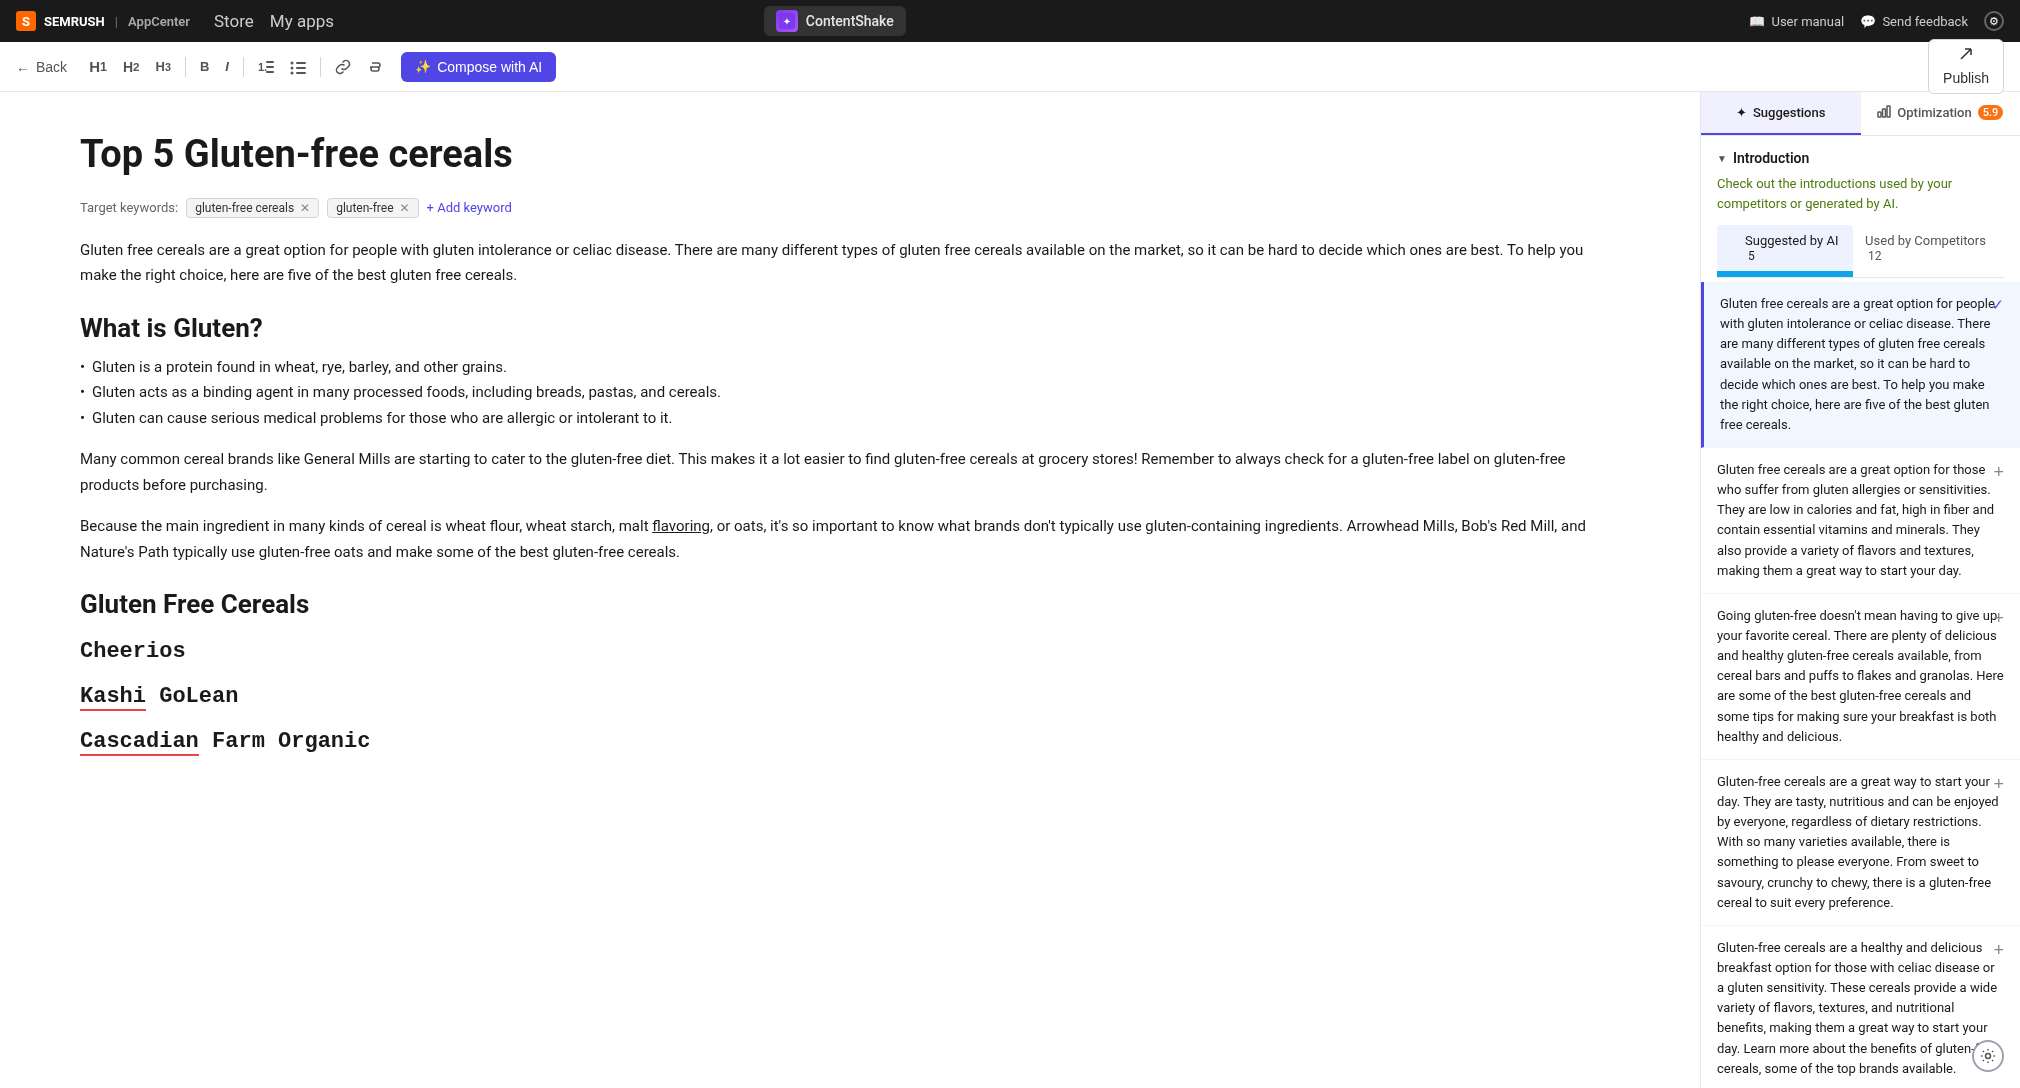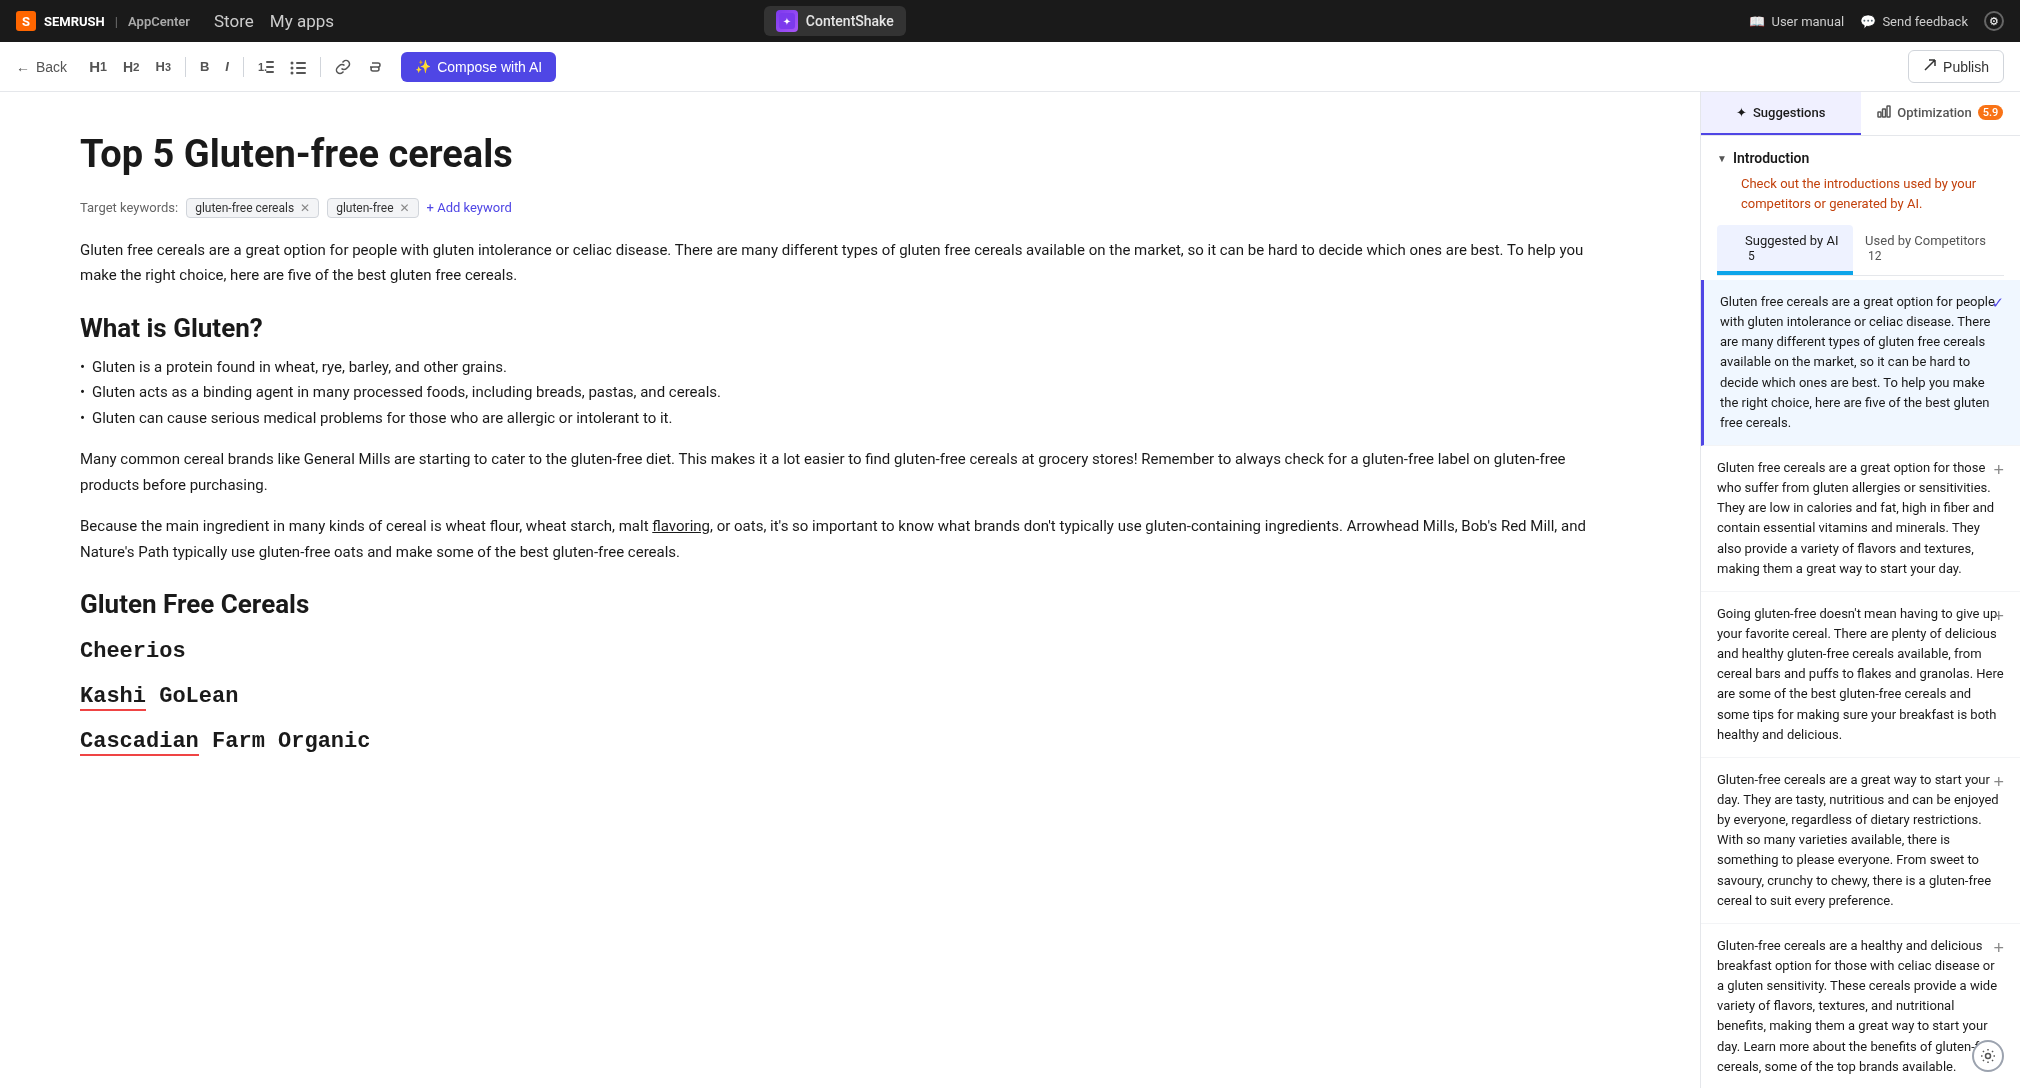--- a/index.html
+++ b/index.html
@@ -25,21 +25,21 @@
       display: flex; align-items: center; background: #fff; border-bottom: 1px solid #e5e7eb;
       height: 50px; padding: 0 16px; gap: 4px; flex-shrink: 0;
     }
     .toolbar-btn { display: flex; align-items: center; justify-content: center; padding: 4px 6px; border: none; background: transparent; cursor: pointer; color: #555; font-size: 13px; font-weight: 600; border-radius: 3px; }
     .toolbar-btn.h1 { font-size: 15px; font-weight: 700; }
     .toolbar-btn.h2 { font-size: 14px; font-weight: 700; }
     .toolbar-btn.h3 { font-size: 13px; font-weight: 700; }
     .toolbar-sep { width: 1px; height: 20px; background: #d1d5db; margin: 0 4px; }
     .toolbar-compose { display: flex; align-items: center; gap: 6px; background: #4f46e5; color: #fff; border: none; border-radius: 6px; padding: 7px 14px; cursor: pointer; font-size: 14px; font-weight: 500; margin-left: 8px; }
     .toolbar-spacer { flex: 1; }
-    .toolbar-publish { display: flex; align-items: center; gap: 6px; background: #fff; color: #333; border: 1px solid #d1d5db; border-radius: 6px; padding: 7px 14px; cursor: pointer; font-size: 14px; font-weight: 500; }
+    .toolbar-publish { display: flex; align-items: center; gap: 6px; background: #fff; color: #333; border: 1px solid #d1d5db; border-radius: 6px; padding: 7px 14px; cursor: pointer; font-size: 14px; font-weight: 500; flex-direction: column; }
     .toolbar-back { display: flex; align-items: center; gap: 6px; color: #555; background: transparent; border: none; cursor: pointer; font-size: 14px; margin-right: 12px; }
 
     
     .main-layout { display: flex; height: calc(1088px - 42px - 50px); }
 
     
     .editor-area { flex: 1; overflow-y: auto; padding: 40px 80px 80px 80px; background: #fff; }
     .doc-title { font-size: 38px; font-weight: 700; color: #1a1a1a; margin-bottom: 20px; line-height: 1.2; }
     .target-keywords { display: flex; align-items: center; gap: 8px; margin-bottom: 20px; flex-wrap: wrap; }
     .target-keywords-label { font-size: 13px; color: #666; }
@@ -59,24 +59,24 @@
     .panel-tabs { display: flex; border-bottom: 1px solid #e5e7eb; }
     .panel-tab { flex: 1; display: flex; align-items: center; justify-content: center; gap: 6px; padding: 12px 8px; cursor: pointer; font-size: 13px; font-weight: 500; color: #555; border-bottom: 2px solid transparent; }
     .panel-tab.active { color: #1a1a1a; border-bottom: 2px solid #4f46e5; background: #f0f0ff; }
     .panel-tab-badge-orange { font-size: 11px; background: #f97316; color: #fff; border-radius: 10px; padding: 1px 5px; }
 
     
     .suggestions-panel { flex: 1; overflow-y: auto; padding: 0; }
     .intro-section { padding: 14px 16px 0 16px; }
     .intro-toggle { display: flex; align-items: center; gap: 6px; font-size: 14px; font-weight: 600; color: #1a1a1a; margin-bottom: 8px; cursor: pointer; }
     .chevron-icon { font-size: 10px; color: #555; }
-    .intro-desc { font-size: 13px; color: #c2410c; line-height: 1.5; margin-bottom: 12px; margin-left: 24px; }
+    .intro-desc { font-size: 13px; color: #4d7c0f; line-height: 1.5; margin-bottom: 12px; }
     .intro-sub-tabs { display: flex; border-bottom: 1px solid #e5e7eb; margin: 0 0 4px 0; }
     .intro-sub-tab { padding: 8px 12px; font-size: 13px; cursor: pointer; color: #555; border-bottom: 2px solid transparent; }
-    .intro-sub-tab.active { color: #1a1a1a; border-bottom: 4px solid #0ea5e9; background: #eef2ff; border-radius: 4px 4px 0 0; padding-left: 28px; }
+    .intro-sub-tab.active { color: #1a1a1a; border-bottom: 6px solid #0ea5e9; background: #eef2ff; border-radius: 4px 4px 0 0; padding-left: 28px; }
     .intro-sub-tab-count { font-size: 12px; margin-left: 3px; }
 
     .suggestion-item { padding: 12px 16px; border-bottom: 1px solid #f3f4f6; position: relative; cursor: pointer; }
     .suggestion-item.selected { background: #f0f7ff; border-left: 3px solid #4f46e5; }
     .suggestion-text { font-size: 13px; line-height: 1.55; color: #1a1a1a; }
     .suggestion-check { position: absolute; right: 16px; top: 14px; color: #4f46e5; font-size: 15px; }
     .suggestion-add { position: absolute; right: 16px; top: 14px; color: #888; font-size: 18px; cursor: pointer; background: none; border: none; }
 
     
     .settings-gear { position: fixed; bottom: 16px; right: 16px; width: 32px; height: 32px; border-radius: 50%; border: 2px solid #9ca3af; display: flex; align-items: center; justify-content: center; cursor: pointer; background: #fff; color: #555; font-size: 15px; }

